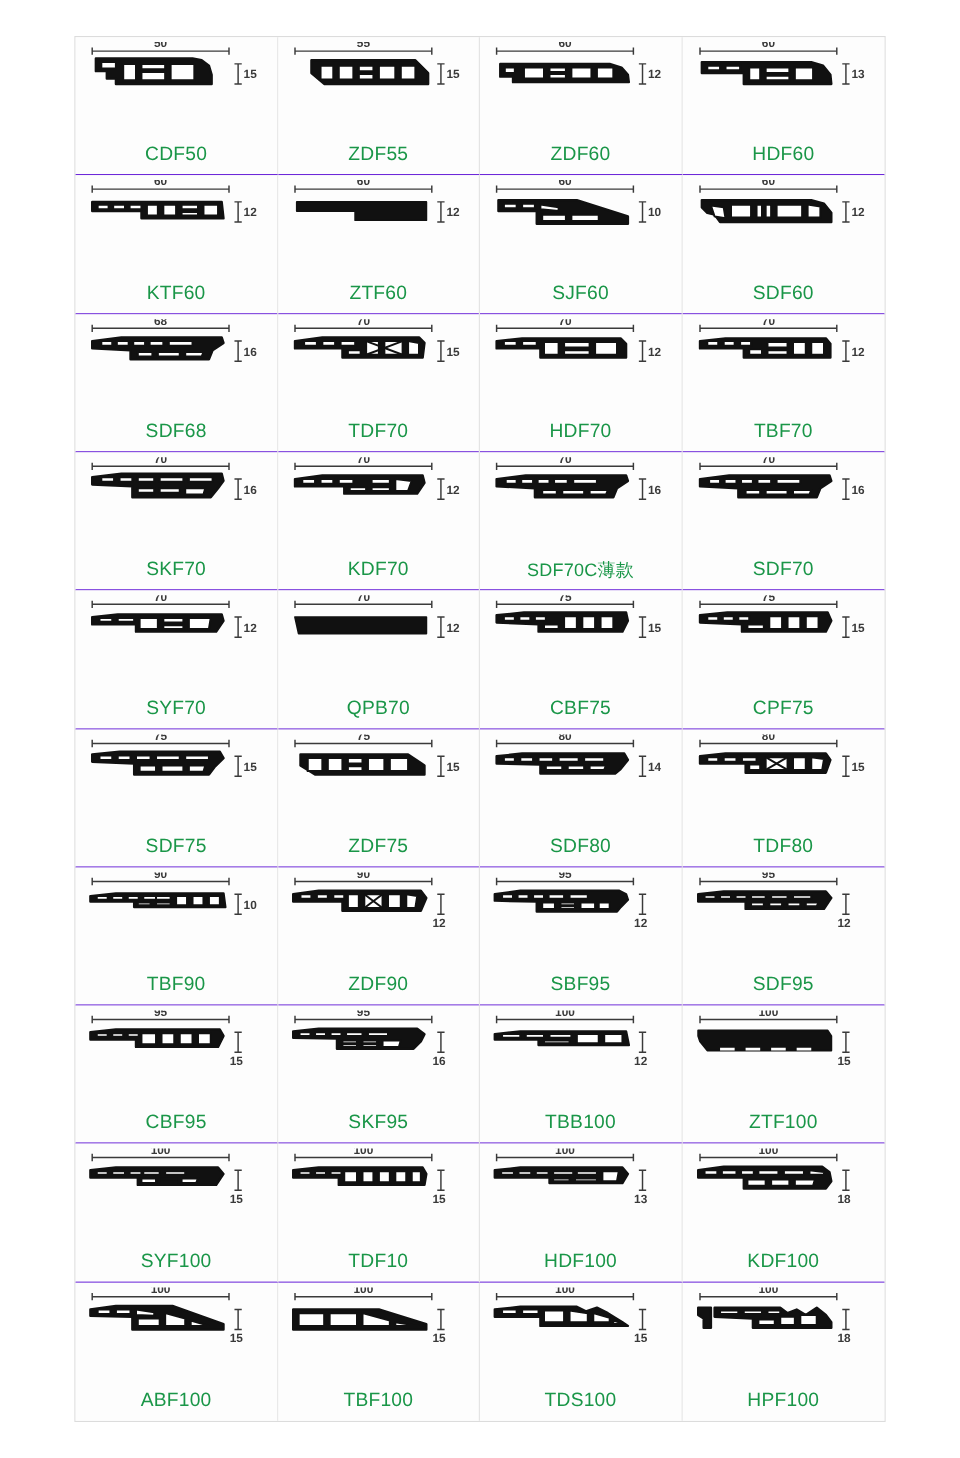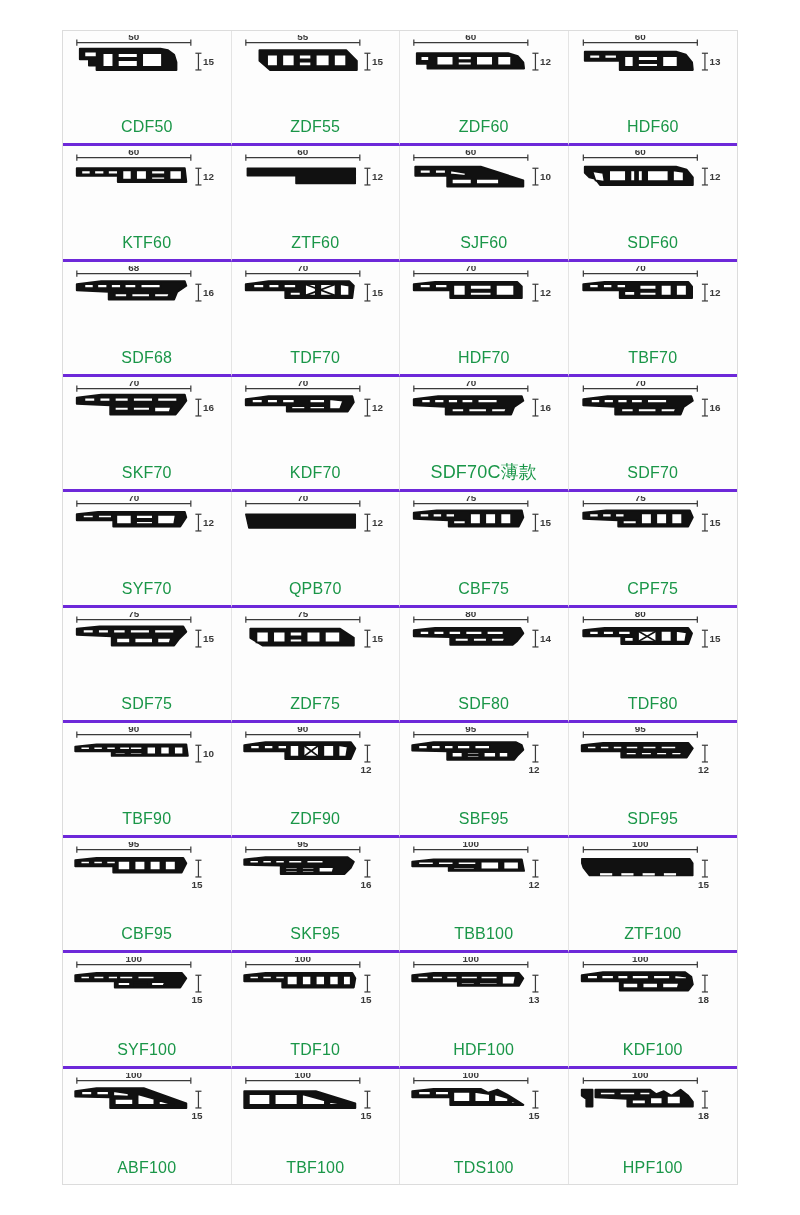--- a/index.html
+++ b/index.html
@@ -16,21 +16,21 @@
     border:1px solid #dcdcdc;
     background:#fcfcfc;
     box-sizing:border-box;
     display:grid;
     grid-template-columns:repeat(4,1fr);
     grid-auto-rows:1fr;
   }
   .cell{
     position:relative;
     border-right:1px solid #e4e4e4;
-    border-bottom:3px solid #6d28d9;
+    border-bottom:1px solid #6d28d9;
     box-sizing:border-box;
     background:#fdfdfd;
     overflow:hidden;
   }
   .cell:nth-child(4n){border-right:none;}
   .cell:nth-last-child(-n+4){border-bottom:none;}
 
   .fig{
     position:absolute;
     left:0;right:0;top:4px;
@@ -43,21 +43,21 @@
     left:0;right:0;
     bottom:8px;
     text-align:center;
     color:#1a9648;
     font-size:16px;
     font-weight:normal;
     letter-spacing:.2px;
     line-height:1;
     white-space:nowrap;
   }
-  .label.cn{font-size:18px;}
+  .label.cn{font-size:15px;}
 </style>
 </head>
 <body>
 
 <div id="grid">
     <div class="cell">
       <div class="fig">
         <svg viewBox="0 0 200 100" preserveAspectRatio="xMidYMid meet">
           <line x1="8" y1="10" x2="158" y2="10" stroke="#3a3a3a" stroke-width="1.6"></line>
           <line x1="8" y1="6" x2="8" y2="14" stroke="#3a3a3a" stroke-width="1.6"></line>

